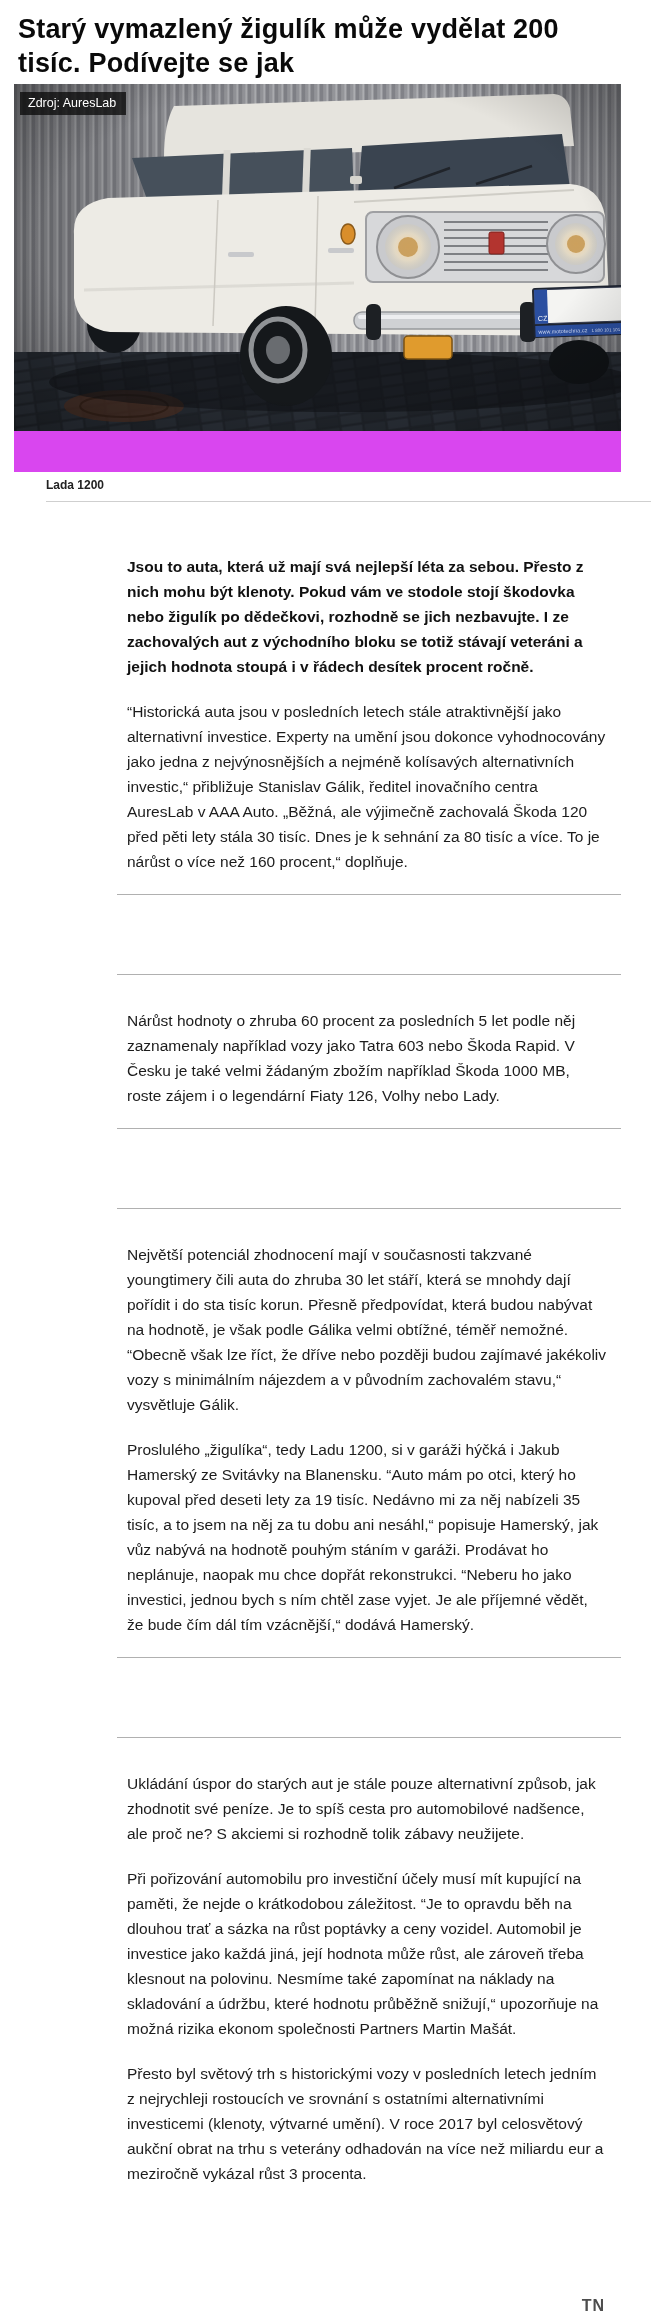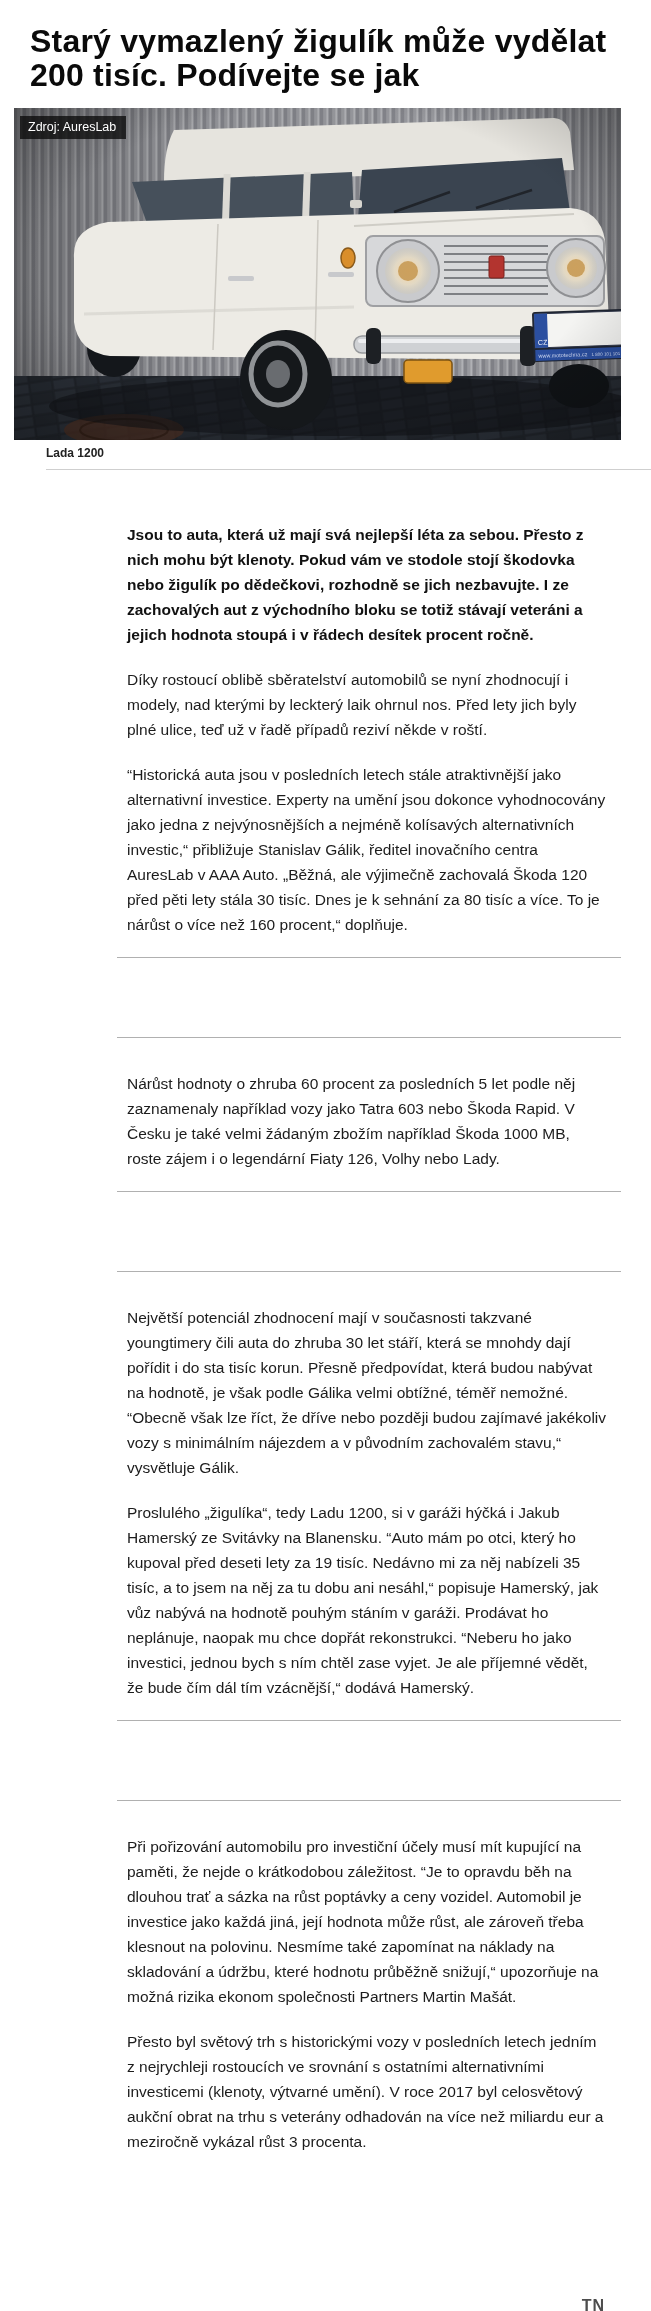--- a/index.html
+++ b/index.html
@@ -4,26 +4,26 @@
 <style>
   html,body{margin:0;padding:0;}
   body{
     width:651px;height:2311px;overflow:hidden;
     background:#ffffff;
     font-family:"Liberation Sans", sans-serif;
     color:#1c1c1c;
   }
   .page{position:relative;width:651px;height:2311px;padding:8px 0 0 14px;box-sizing:border-box;}
   h1.title{
-    margin:16px;max-width:590px;
-    font-size:32px;line-height:34px;font-weight:600;color:#0a0a0a;
+    margin:4px;max-width:590px;
+    font-size:27px;line-height:34px;font-weight:600;color:#0a0a0a;
     letter-spacing:0.2px;
   }
   figure.hero{margin:0;padding:0;width:607px;}
-  .hero-frame{position:relative;width:607px;height:332px;overflow:hidden;background:#0f766e;}
+  .hero-frame{position:relative;width:607px;height:388px;overflow:hidden;background:#d946ef;}
   .source-badge{
     position:absolute;top:8px;left:6px;
     background:rgba(12,12,12,0.78);color:#ffffff;
     font-size:12.5px;line-height:14px;padding:4px 10px 5px 8px;
   }
   figcaption.caption{
     margin-top:6px;font-size:12px;font-weight:bold;color:#222;
     padding-bottom:9px;border-bottom:1px solid #cfcfcf;width:607px;margin-left:32px;
   }
   .article-body{
@@ -184,36 +184,36 @@
         <rect x="0" y="0" width="607" height="347" fill="url(#vign)"></rect>
       </svg>
 
       <div class="source-badge">Zdroj: AuresLab</div>
     </div>
     <figcaption class="caption">Lada 1200</figcaption>
   </figure>
 
   <div class="article-body">
     <p class="lead">Jsou to auta, která už mají svá nejlepší léta za sebou. Přesto z nich mohu být klenoty. Pokud vám ve stodole stojí škodovka nebo žigulík po dědečkovi, rozhodně se jich nezbavujte. I ze zachovalých aut z východního bloku se totiž stávají veteráni a jejich hodnota stoupá i v řádech desítek procent ročně.</p>
-    <p>Díky rostoucí oblibě sběratelství automobilů se nyní zhodnocují i modely, nad kterými by leckterý laik ohrnul nos. Před lety jich byly plné ulice, teď už v řadě případů reziví někde v roští.</p>
     <p>“Historická auta jsou v posledních letech stále atraktivnější jako alternativní investice. Experty na umění jsou dokonce vyhodnocovány jako jedna z nejvýnosnějších a nejméně kolísavých alternativních investic,“ přibližuje Stanislav Gálik, ředitel inovačního centra AuresLab v AAA Auto. „Běžná, ale výjimečně zachovalá Škoda 120 před pěti lety stála 30 tisíc. Dnes je k sehnání za 80 tisíc a více. To je nárůst o více než 160 procent,“ doplňuje.</p>
 
     <hr class="divider d-close">
     <hr class="divider d-far">
 
     <p>Nárůst hodnoty o zhruba 60 procent za posledních 5 let podle něj zaznamenaly například vozy jako Tatra 603 nebo Škoda Rapid. V Česku je také velmi žádaným zbožím například Škoda 1000 MB, roste zájem i o legendární Fiaty 126, Volhy nebo Lady.</p>
 
     <hr class="divider d-after-high">
     <hr class="divider d-far">
 
     <p>Největší potenciál zhodnocení mají v současnosti takzvané youngtimery čili auta do zhruba 30 let stáří, která se mnohdy dají pořídit i do sta tisíc korun. Přesně předpovídat, která budou nabývat na hodnotě, je však podle Gálika velmi obtížné, téměř nemožné. “Obecně však lze říct, že dříve nebo později budou zajímavé jakékoliv vozy s minimálním nájezdem a v původním zachovalém stavu,“ vysvětluje Gálik.</p>
     <p>Proslulého „žigulíka“, tedy Ladu 1200, si v garáži hýčká i Jakub Hamerský ze Svitávky na Blanensku. “Auto mám po otci, který ho kupoval před deseti lety za 19 tisíc. Nedávno mi za něj nabízeli 35 tisíc, a to jsem na něj za tu dobu ani nesáhl,“ popisuje Hamerský, jak vůz nabývá na hodnotě pouhým stáním v garáži. Prodávat ho neplánuje, naopak mu chce dopřát rekonstrukci. “Neberu ho jako investici, jednou bych s ním chtěl zase vyjet. Je ale příjemné vědět, že bude čím dál tím vzácnější,“ dodává Hamerský.</p>
 
     <hr class="divider d-close">
     <hr class="divider d-far">
 
+    <p>Ukládání úspor do starých aut je stále pouze alternativní způsob, jak zhodnotit své peníze. Je to spíš cesta pro automobilové nadšence, ale proč ne? S akciemi si rozhodně tolik zábavy neužijete.</p>
     <p>Při pořizování automobilu pro investiční účely musí mít kupující na paměti, že nejde o krátkodobou záležitost. “Je to opravdu běh na dlouhou trať a sázka na růst poptávky a ceny vozidel. Automobil je investice jako každá jiná, její hodnota může růst, ale zároveň třeba klesnout na polovinu. Nesmíme také zapomínat na náklady na skladování a údržbu, které hodnotu průběžně snižují,“ upozorňuje na možná rizika ekonom společnosti Partners Martin Mašát.</p>
     <p>Přesto byl světový trh s historickými vozy v posledních letech jedním z nejrychleji rostoucích ve srovnání s ostatními alternativními investicemi (klenoty, výtvarné umění). V roce 2017 byl celosvětový aukční obrat na trhu s veterány odhadován na více než miliardu eur a meziročně vykázal růst 3 procenta.</p>
   </div>
 
   <div class="footer-logo">TN</div>
 
 </div>
 
 </body></html>

